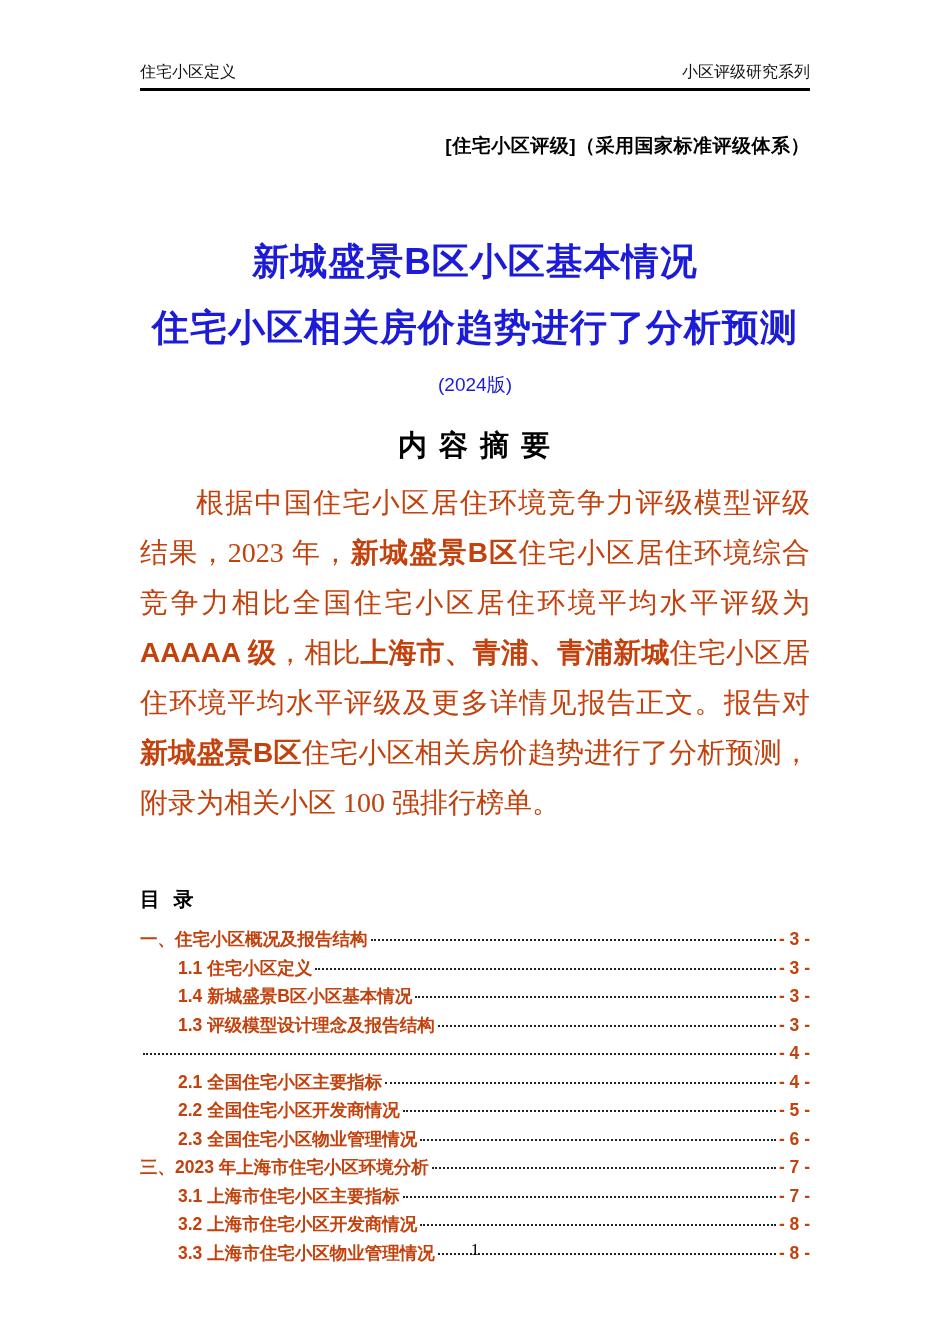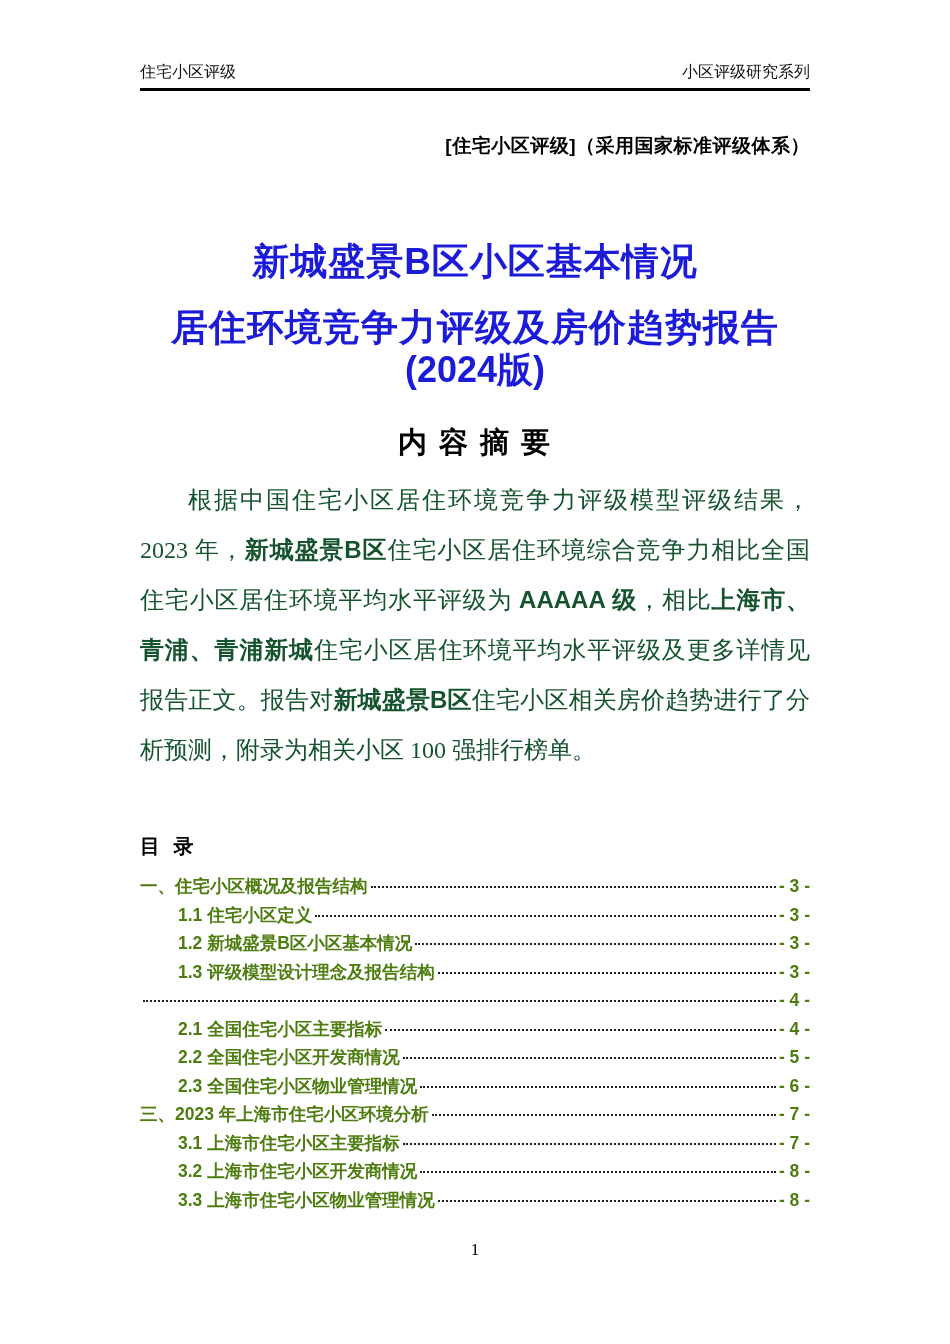--- a/index.html
+++ b/index.html
@@ -41,41 +41,42 @@
   .title-block { margin-top:84px; text-align:center; }
   .title-line {
     font-family:"Liberation Sans", sans-serif;
     font-weight:bold;
     font-size:37px;
     letter-spacing:1px;
     line-height:1.0;
   }
   .title-line + .title-line { margin-top:29px; }
   .title-edition {
-    font-family:"Liberation Sans", sans-serif;
-    font-weight:bold;
-    font-size:36px;
+    margin-top:26px;
+    font-family:"Liberation Sans", sans-serif;
+    font-weight:normal;
+    font-size:19px;
   }
 
   
   .summary-heading {
     margin-top:28px;
     text-align:center;
     font-family:"Liberation Sans", sans-serif;
     font-weight:bold;
     font-size:29px;
     letter-spacing:2px;
   }
   .summary-paragraph {
     margin-top:12px;
-    font-size:24px;
+    font-size:28px;
     line-height:50px;
     text-align:justify;
     text-indent:2em;
-    color:#14532d;
+    color:#c2410c;
   }
   .summary-paragraph .seg { font-family:"Liberation Serif", serif; }
   .summary-paragraph .seg.bold {
     font-weight:bold;
     font-family:"Liberation Sans", sans-serif;
   }
 
   
   .toc-heading {
     margin-top:58px;
@@ -85,21 +86,21 @@
     font-size:20px;
     letter-spacing:4px;
   }
   .toc-list { margin-top:12px; }
   .toc-entry {
     display:flex; align-items:baseline;
     font-family:"Liberation Sans", sans-serif;
     font-weight:bold;
     font-size:17.5px;
     line-height:28.5px;
-    color:#4d7c0f;
+    color:#c2410c;
     cursor:pointer;
     text-decoration:none;
   }
   .toc-entry.level-2 { padding-left:38px; }
   .toc-label { white-space:nowrap; }
   .toc-dots {
     flex:1 1 auto;
     margin:0 3px;
     border-bottom:2.2px dotted #222;
     transform:translateY(-4px);
@@ -117,50 +118,50 @@
     font-family:"Liberation Serif", serif;
   }
 </style>
 </head>
 <body>
 
 <div class="page">
   <div class="content">
 
     <div class="header-row">
-      <span>住宅小区评级</span>
+      <span>住宅小区定义</span>
       <span>小区评级研究系列</span>
     </div>
     <div class="header-rule"></div>
 
     <div class="series-label">[住宅小区评级]（采用国家标准评级体系）</div>
 
     <div class="title-block">
       <div class="title-line" style="color: rgb(28, 28, 216);">新城盛景B区小区基本情况</div>
-      <div class="title-line" style="color: rgb(28, 28, 216);">居住环境竞争力评级及房价趋势报告</div>
+      <div class="title-line" style="color: rgb(28, 28, 216);">住宅小区相关房价趋势进行了分析预测</div>
       <div class="title-edition" style="color: rgb(28, 28, 216);">(2024版)</div>
     </div>
 
     <div class="summary-heading">内 容 摘 要</div>
     <p class="summary-paragraph"><span class="seg">根据中国住宅小区居住环境竞争力评级模型评级结果，2023 年，</span><span class="seg bold">新城盛景B区</span><span class="seg">住宅小区居住环境综合竞争力相比全国住宅小区居住环境平均水平评级为 </span><span class="seg bold">AAAAA 级</span><span class="seg">，相比</span><span class="seg bold">上海市、青浦、青浦新城</span><span class="seg">住宅小区居住环境平均水平评级及更多详情见报告正文。报告对</span><span class="seg bold">新城盛景B区</span><span class="seg">住宅小区相关房价趋势进行了分析预测，附录为相关小区 100 强排行榜单。</span></p>
 
     <div class="toc-heading">目 录</div>
     <div class="toc-list">
         <div class="toc-entry level-1">
           <span class="toc-label">一、住宅小区概况及报告结构</span>
           <span class="toc-dots"></span>
           <span class="toc-page">- 3 -</span>
         </div>
         <div class="toc-entry level-2">
           <span class="toc-label">1.1 住宅小区定义</span>
           <span class="toc-dots"></span>
           <span class="toc-page">- 3 -</span>
         </div>
         <div class="toc-entry level-2">
-          <span class="toc-label">1.2 新城盛景B区小区基本情况</span>
+          <span class="toc-label">1.4 新城盛景B区小区基本情况</span>
           <span class="toc-dots"></span>
           <span class="toc-page">- 3 -</span>
         </div>
         <div class="toc-entry level-2">
           <span class="toc-label">1.3 评级模型设计理念及报告结构</span>
           <span class="toc-dots"></span>
           <span class="toc-page">- 3 -</span>
         </div>
         <div class="toc-entry level-1">
           <span class="toc-dots"></span>

